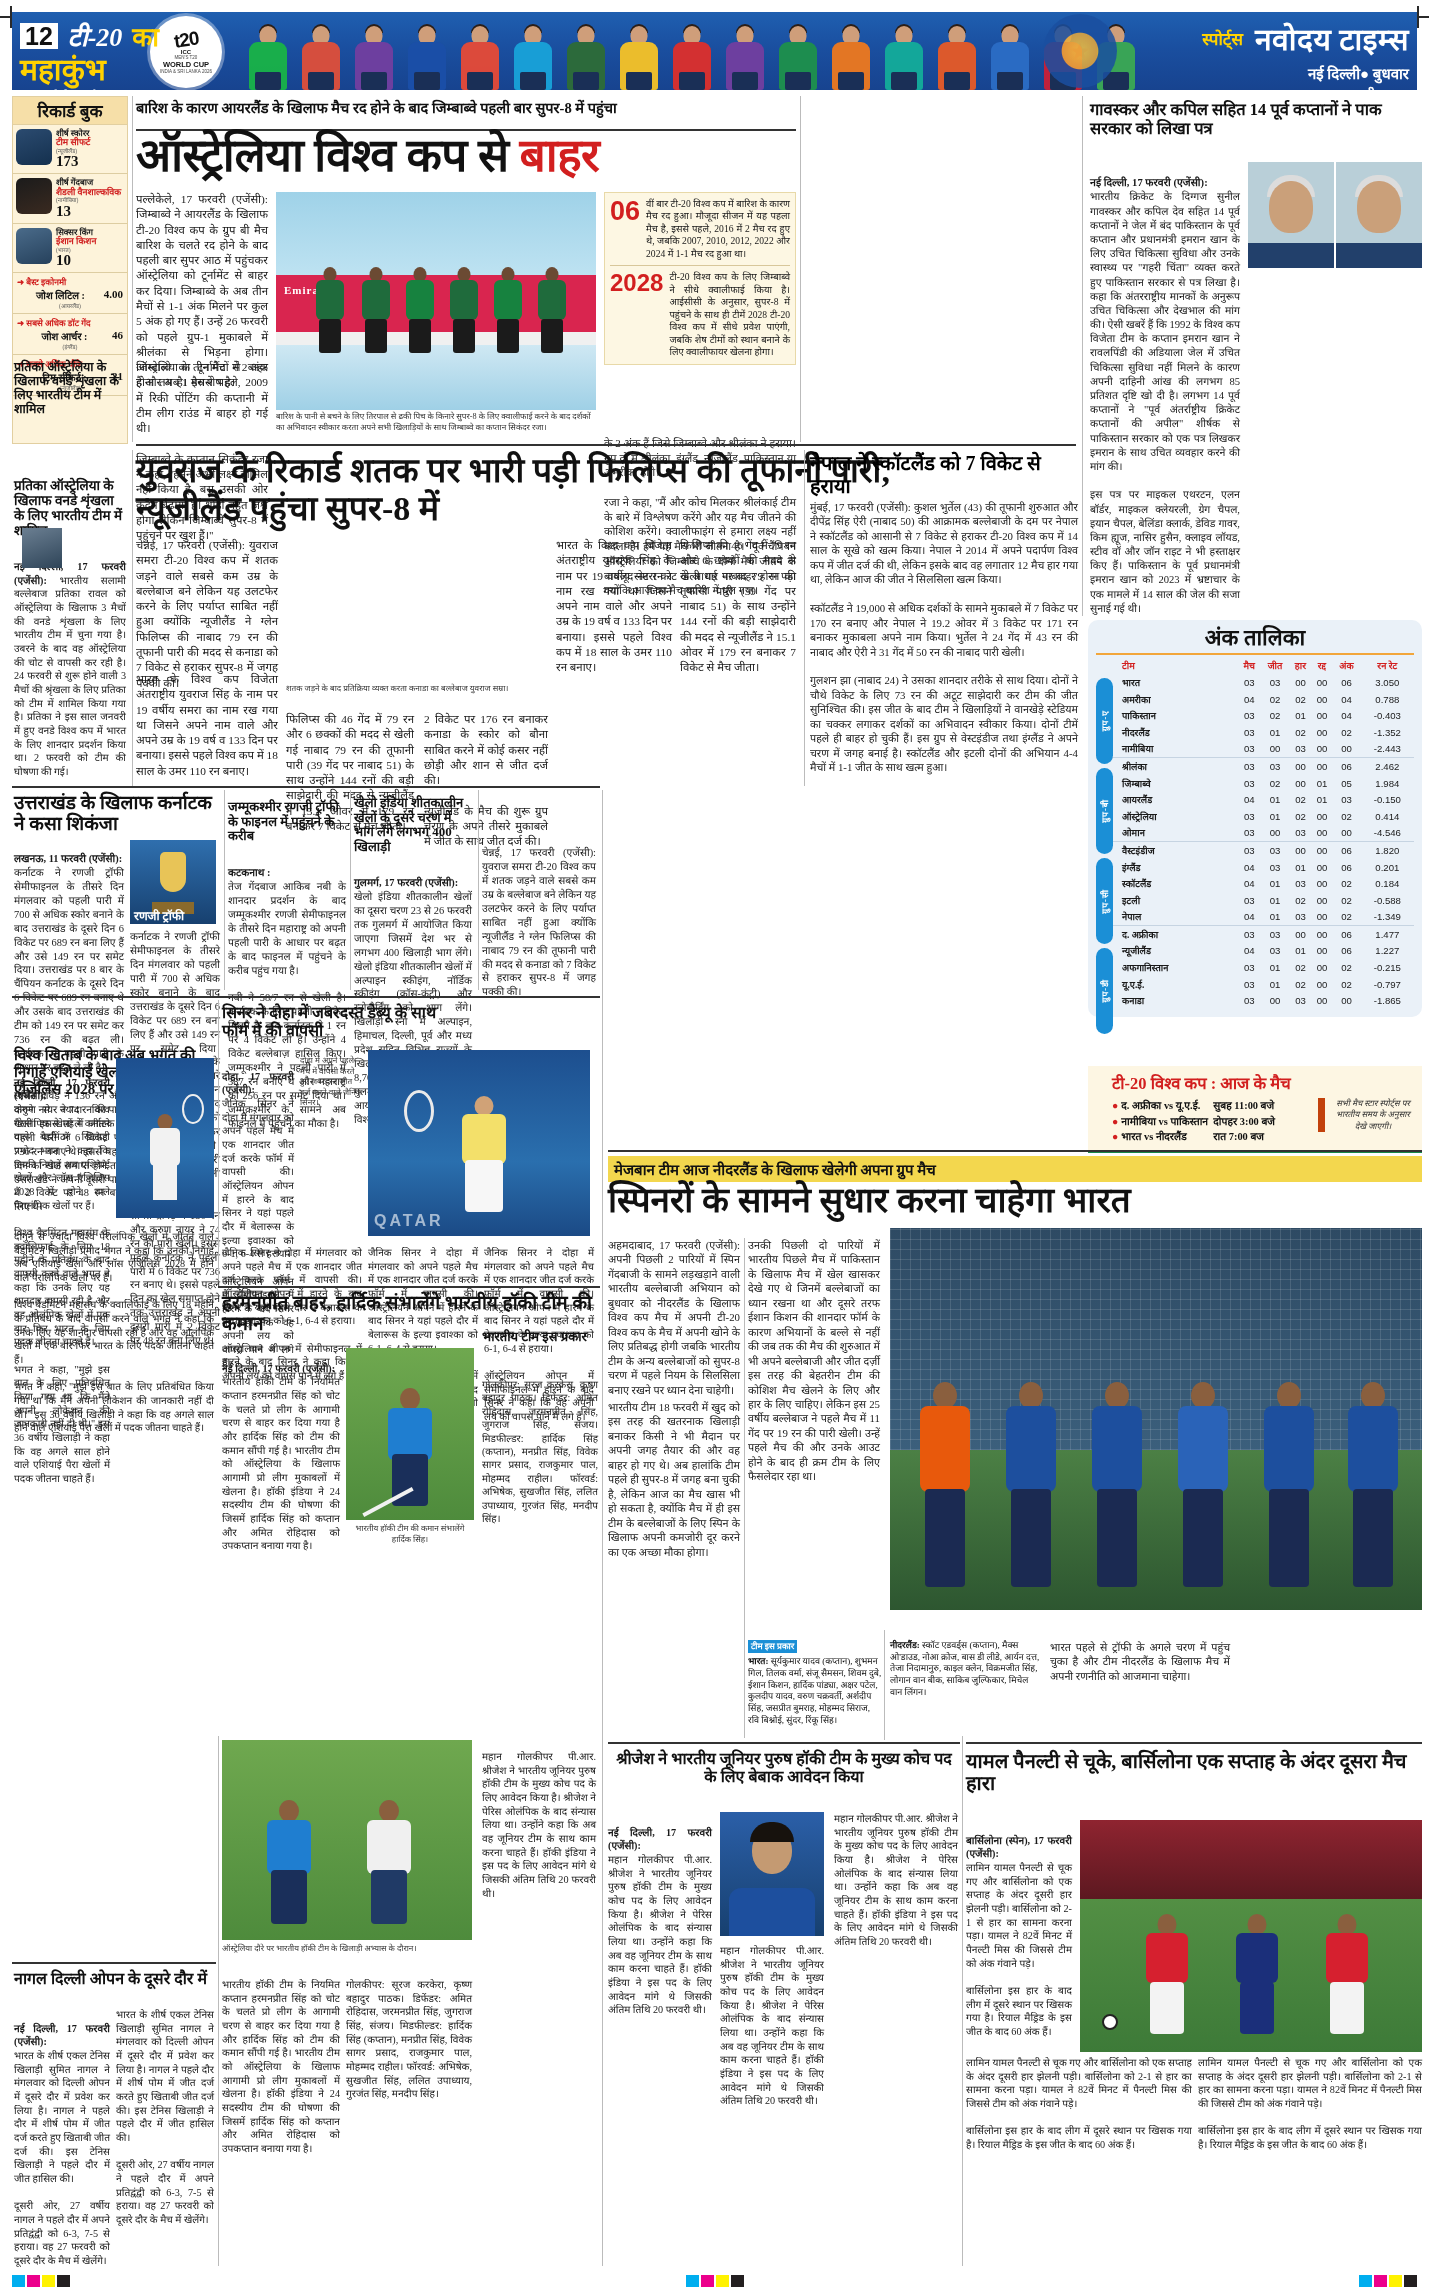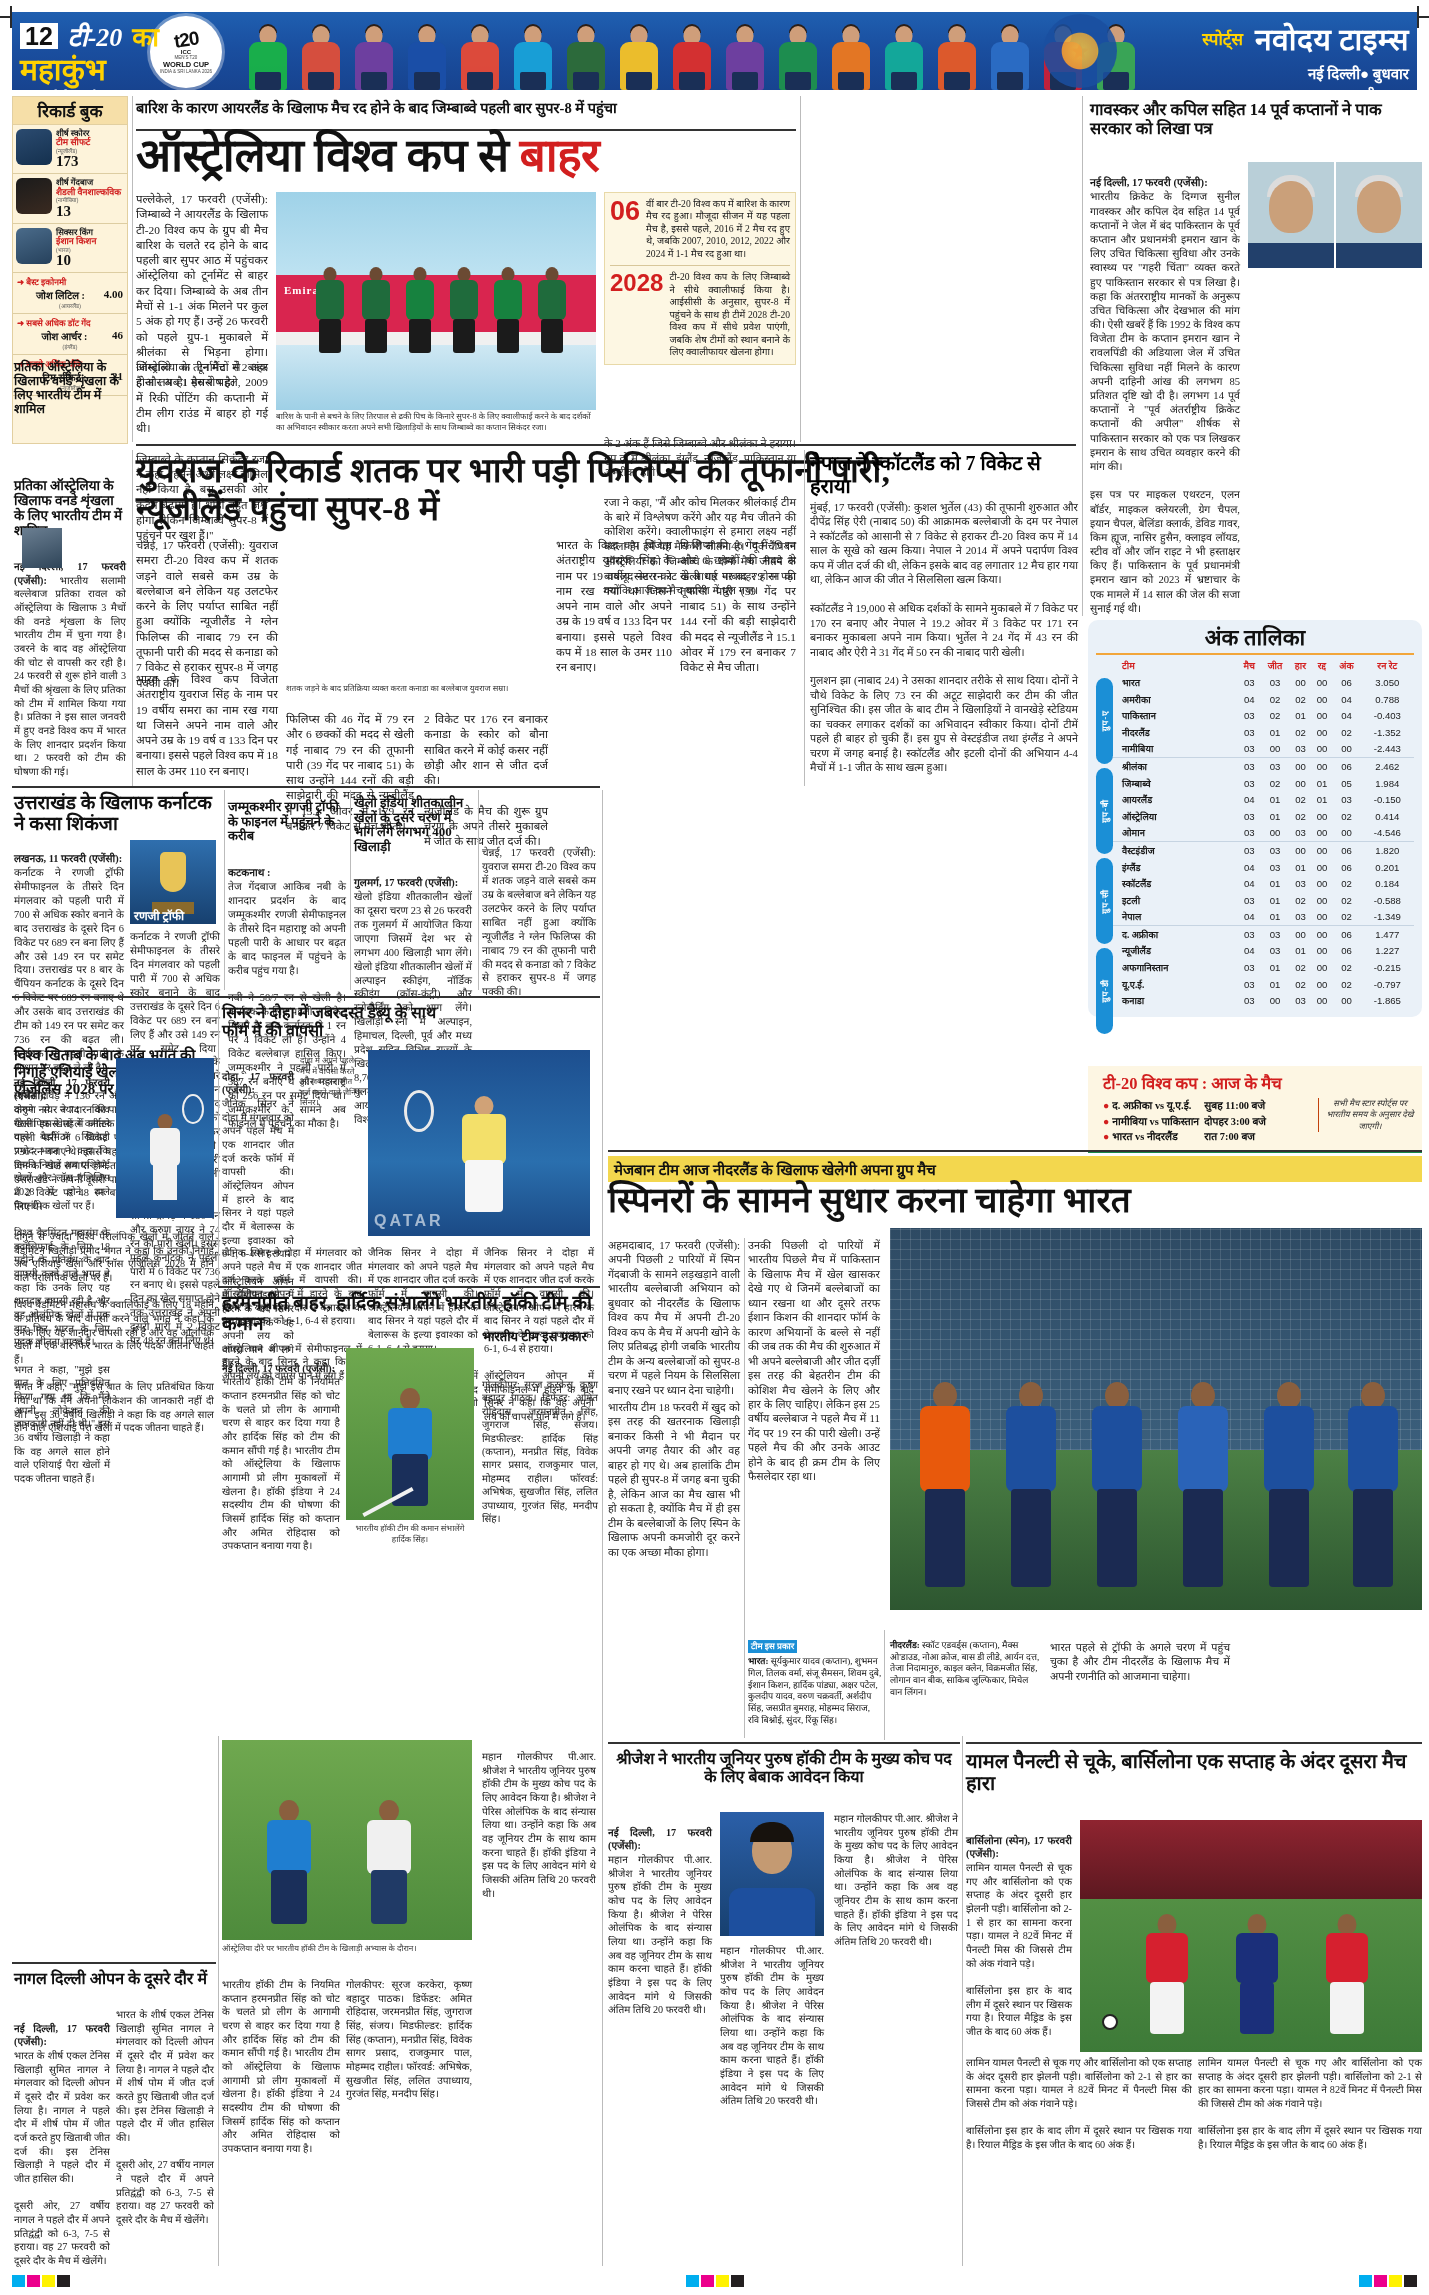--- a/index.html
+++ b/index.html
@@ -205,30 +205,30 @@
   tr.grp-sep td{border-top:1px solid #c6d4e2;}
   .grp-tab{
     position:absolute;left:8px;width:17px;border-radius:9px;background:#1b8fd6;
     color:#fff;font-size:8.6px;font-weight:bold;display:flex;align-items:center;justify-content:center;
   }
   .grp-tab span{ writing-mode:vertical-rl; transform:rotate(180deg); letter-spacing:1px;}
 
   
   .todaybox{
     position:absolute;left:1088px;top:1066px;width:334px;background:#fdf6e3;
-    border-bottom:2px solid #1a8a4a;padding:5px 8px 6px 15px;
+    border-bottom:2px solid #1a8a4a;padding:5px 8px 6px 24px;
   }
   .today-title{font-size:16.5px;font-weight:bold;color:#d21f1f;}
   .today-row{display:flex;align-items:flex-start;margin-top:4px;}
   .today-list{flex:1;}
   .today-item{display:flex;font-size:10.4px;color:#111;font-weight:bold;line-height:1.5;}
   .today-item .bul{color:#d21f1f;margin-right:3px;}
   .today-item .teams{flex:1;}
   .today-item .tm{width:92px;text-align:left;}
-  .today-note{width:96px;border-left:1px solid #c2410c;padding-left:7px;font-size:8.4px;
+  .today-note{width:96px;border-left:7px solid #c2410c;padding-left:7px;font-size:8.4px;
     color:#333;font-style:italic;line-height:1.35;text-align:center;}
 
   
   .ybanner{
     position:absolute;left:608px;top:1156px;width:814px;background:#f3d74e;
     font-size:15px;font-weight:bold;color:#111;padding:3px 6px;
   }
   .big-head-2{
     position:absolute;left:608px;top:1182px;width:814px;font-size:35px;font-weight:bold;color:#111;
     line-height:1.1;

